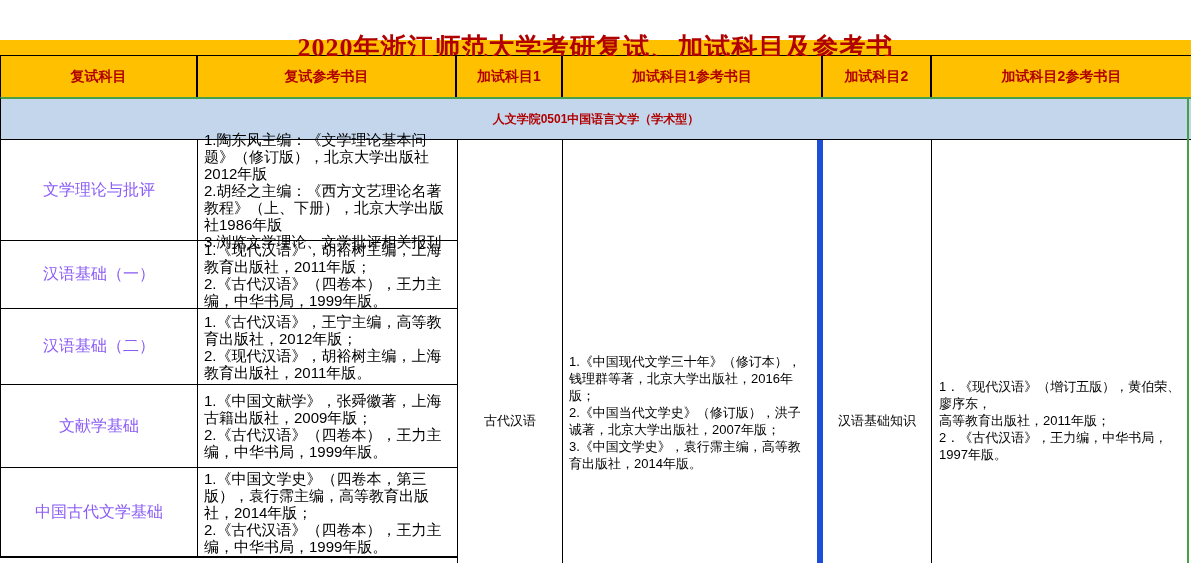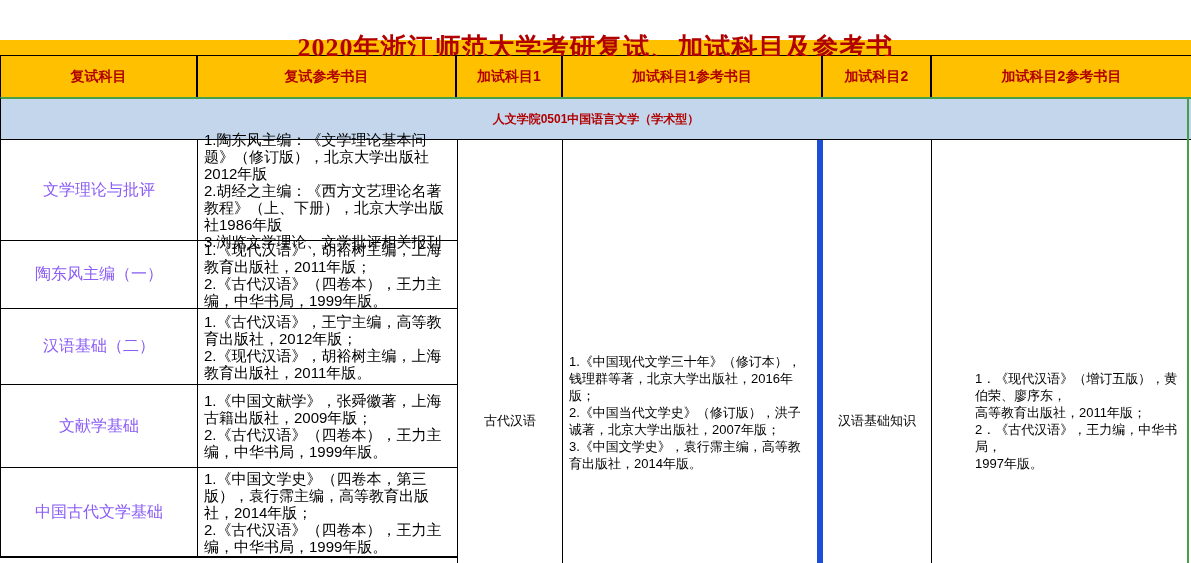--- a/index.html
+++ b/index.html
@@ -61,21 +61,21 @@
   }
   .lastrow{border-bottom:2px solid #000;}
   .merged{
     grid-row:4/10;
     display:flex;align-items:center;justify-content:center;
     font-size:13px;color:#000;
   }
   .m3{grid-column:3;border-left:1px solid #000;border-right:1px solid #000;}
   .m4{grid-column:4;border-right:6px solid #1d4ed8;justify-content:flex-start;padding:0 4px 16px 6px;}
   .m5{grid-column:5;border-right:1px solid #000;}
-  .m6{grid-column:6;justify-content:flex-start;padding:0 4px 0 7px;margin-left:36px;}
+  .m6{grid-column:6;justify-content:flex-start;padding:0 4px 0 7px;}
   .mc{transform:translateY(69px);white-space:pre-line;line-height:17px;}
   .m3 .mc,.m5 .mc{white-space:nowrap;}
   .stub1{grid-column:1;grid-row:9;}
   .stub2{grid-column:2;grid-row:9;}
   .sel-right{
     position:absolute;top:97px;bottom:0;right:2px;width:2px;
     background:#45A049;
   }
 </style>
 </head>
@@ -92,21 +92,21 @@
   <div class="hc" style="grid-column:5">加试科目2</div>
   <div class="hc last" style="grid-column:6">加试科目2参考书目</div>
 
   <div class="section">人文学院0501中国语言文学（学术型）</div>
 
   <div class="subj" style="grid-row:4">文学理论与批评</div>
   <div class="books" style="grid-row:4">1.陶东风主编：《文学理论基本问题》（修订版），北京大学出版社2012年版
 2.胡经之主编：《西方文艺理论名著教程》（上、下册），北京大学出版社1986年版
 3.浏览文学理论、文学批评相关报刊</div>
 
-  <div class="subj" style="grid-row:5">陶东风主编（一）</div>
+  <div class="subj" style="grid-row:5">汉语基础（一）</div>
   <div class="books" style="grid-row:5">1.《现代汉语》，胡裕树主编，上海教育出版社，2011年版；
 2.《古代汉语》（四卷本），王力主编，中华书局，1999年版。</div>
 
   <div class="subj" style="grid-row:6">汉语基础（二）</div>
   <div class="books" style="grid-row:6">1.《古代汉语》，王宁主编，高等教育出版社，2012年版；
 2.《现代汉语》，胡裕树主编，上海教育出版社，2011年版。</div>
 
   <div class="subj" style="grid-row:7">文献学基础</div>
   <div class="books" style="grid-row:7">1.《中国文献学》，张舜徽著，上海古籍出版社，2009年版；
 2.《古代汉语》（四卷本），王力主编，中华书局，1999年版。</div>

